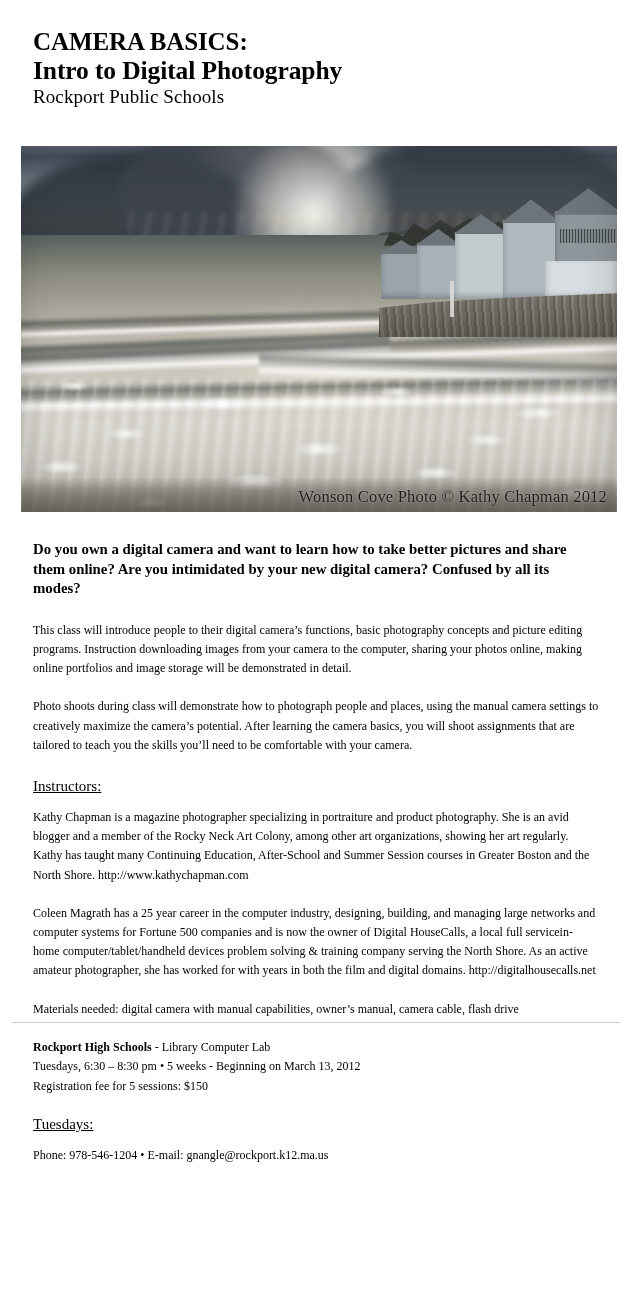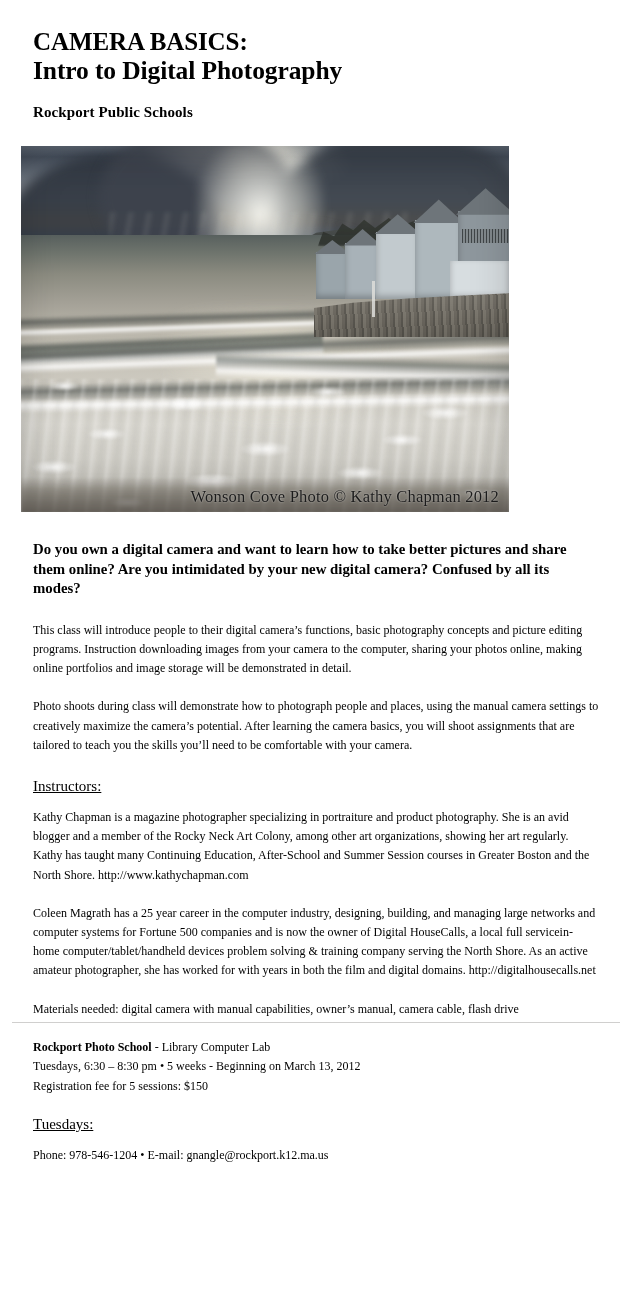--- a/index.html
+++ b/index.html
@@ -35,32 +35,32 @@
     font-size: 25.5px;
     font-weight: bold;
     line-height: 1.16;
     letter-spacing: -0.1px;
     white-space: nowrap;
   }
   .title-line1 { font-size: 25px; }
   .title-line2 { font-size: 25.5px; }
 
   .subtitle {
-    margin-top: 18px;
-    font-size: 15px;
-    font-weight: bold;
+    margin-top: 0;
+    font-size: 19px;
+    font-weight: normal;
     letter-spacing: 0.1px;
   }
 
   
   .photo-wrap {
     position: absolute;
     left: 21px;
     top: 146px;
-    width: 488px;
+    width: 596px;
     height: 366px;
     overflow: hidden;
     background: #3a4250;
   }
   .photo {
     position: absolute;
     inset: 0;
     overflow: hidden;
   }
 
@@ -455,21 +455,21 @@
     <p>Kathy Chapman is a magazine photographer specializing in portraiture and product photography.  She is an avid blogger and a member of the Rocky Neck Art Colony, among other art organizations, showing her art regularly. Kathy has taught many Continuing Education, After-School and Summer Session courses in Greater Boston and the North Shore. http://www.kathychapman.com</p>
     <div class="gap-md"></div>
 
     <p>Coleen Magrath has a 25 year career in the computer industry, designing, building, and managing large networks and computer systems for Fortune 500 companies and is now the owner of Digital HouseCalls, a local full servicein-home computer/tablet/handheld devices problem solving &amp; training company serving the North Shore.  As an active amateur photographer, she has worked for with years in both the film and digital domains. http://digitalhousecalls.net</p>
     <div class="gap-md"></div>
 
     <p>Materials needed: digital camera with manual capabilities, owner’s manual, camera cable, flash drive</p>
     <div class="gap-md"></div>
 
     <div class="venue-block">
-      <p class="venue-line"><strong>Rockport Photo School</strong><span> - Library Computer Lab</span></p>
+      <p class="venue-line"><strong>Rockport High Schools</strong><span> - Library Computer Lab</span></p>
       <p>Tuesdays, 6:30  – 8:30 pm  •  5 weeks - Beginning on March 13, 2012</p>
       <p>Registration fee for 5 sessions: $150</p>
     </div>
     <div class="gap-md"></div>
 
     <h2 class="section">Tuesdays:</h2>
     <div class="gap-sm"></div>
 
     <p>Phone: 978-546-1204 • E-mail: gnangle@rockport.k12.ma.us</p>
   </div>

